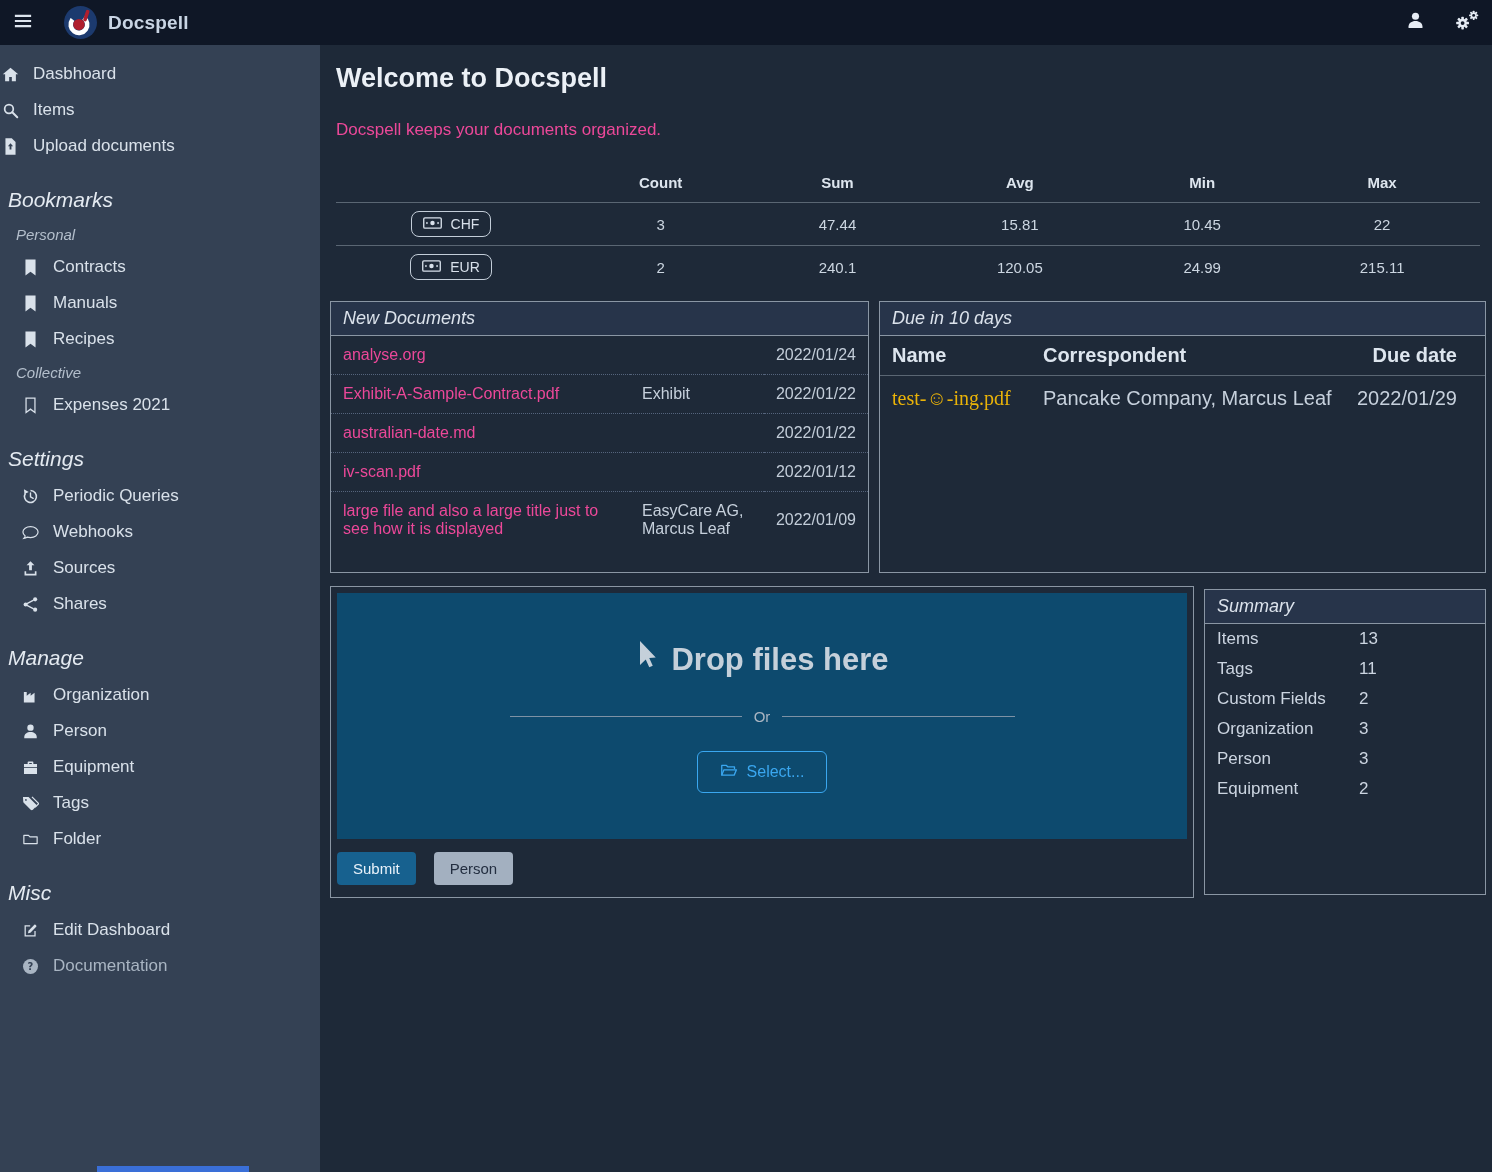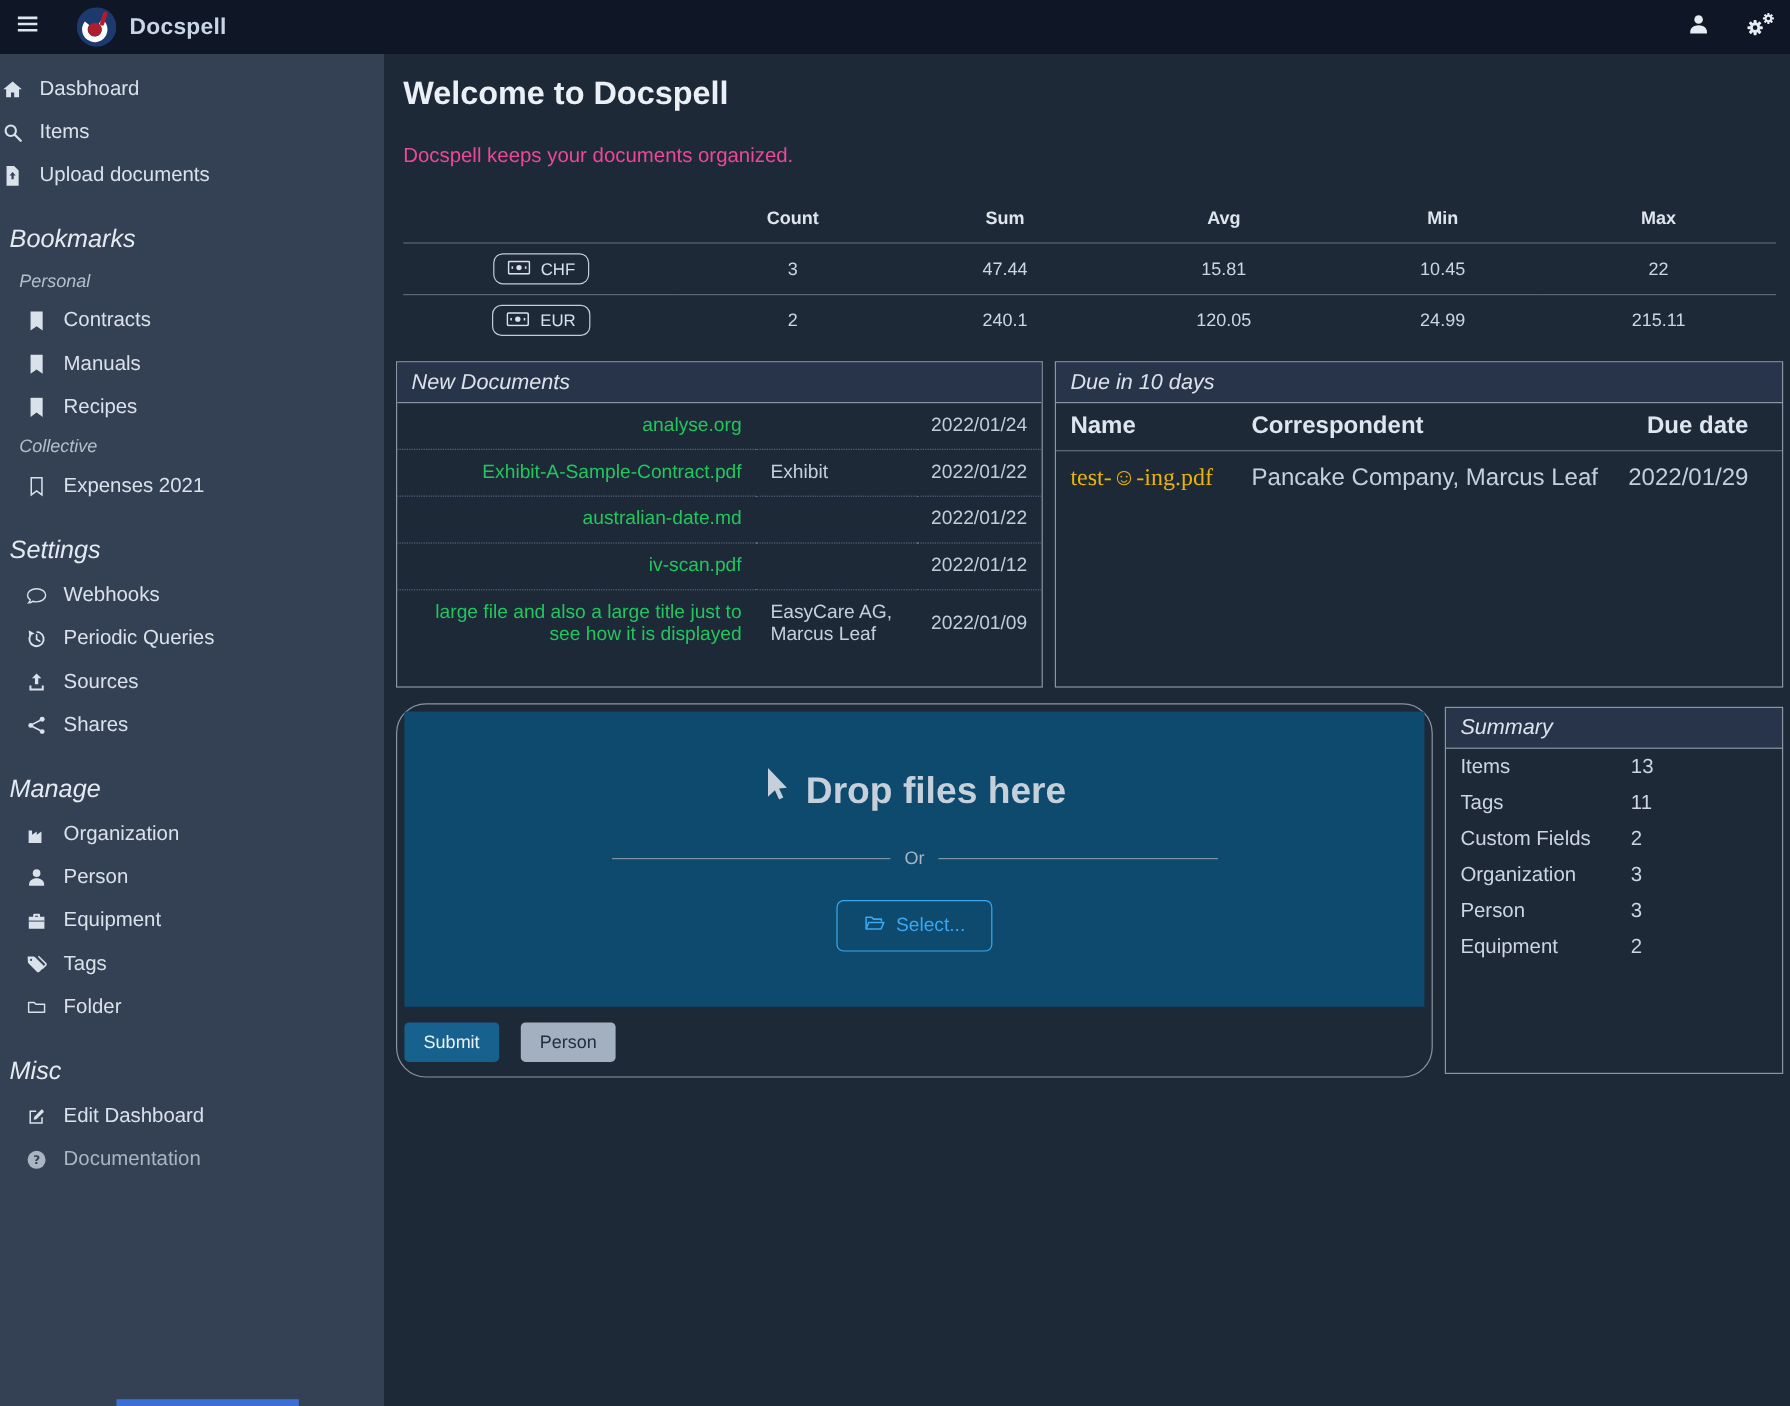--- a/index.html
+++ b/index.html
@@ -66,32 +66,32 @@
   .panel-header {
     background:#27344a; border-bottom:1px solid #8a96a4;
     padding:6px 12px; font-style:italic; font-size:18px; color:#dce3ec;
   }
   .panel.newdocs { width:539px; height:272px; overflow:hidden; }
   .panel.due { flex:1; height:272px; overflow:hidden; }
 
   table.doclist { width:100%; border-collapse:collapse; font-size:16px; color:#c6d0dc; }
   table.doclist td { padding:10px 12px; border-bottom:1px dotted #55647c; vertical-align:middle; }
   table.doclist tr:last-child td { border-bottom:none; }
-  table.doclist td.name { color:#22c55e; cursor:pointer; width:56%;text-align:right; }
+  table.doclist td.name { color:#ec4899; cursor:pointer; width:56%; }
   table.doclist td.corr { width:25%; }
   table.doclist td.date { text-align:right; white-space:nowrap; color:#c3cdd9; }
 
   table.duelist { width:100%; border-collapse:collapse; font-size:20px; color:#c6d0dc; }
   table.duelist th { font-weight:bold; color:#dde5ee; text-align:left; padding:8px 12px; border-bottom:1px solid #5a6673; }
   table.duelist th.r, table.duelist td.r { text-align:right; padding-right:28px; white-space:nowrap; }
   table.duelist td { padding:11px 12px; }
   table.duelist td.name { color:#eab308; cursor:pointer;font-family:Liberation Serif, serif; }
 
   
-  .panel.upload { width:864px; height:312px; padding:6px;border-radius:25px; }
+  .panel.upload { width:864px; height:312px; padding:6px; }
   .dropzone {
     height:246px; background:#0d4a6e; cursor:pointer;
     display:flex; flex-direction:column; align-items:center; justify-content:center;
   }
   .drop-label { display:flex; align-items:center; gap:12px; font-size:31px; font-weight:bold; color:#c5d0da; }
   .drop-label svg { width:24px; height:32px; }
   .or-divider { display:flex; align-items:center; gap:12px; width:505px; margin-top:28px; color:#a9b5c2; font-size:15px; }
   .or-divider .line { flex:1; height:1px; background:#7d92a5; }
   .select-btn {
     margin-top:26px; display:flex; align-items:center; gap:9px;
@@ -238,34 +238,34 @@
           </svg>
       </span>
       <span>Expenses 2021</span>
     </div>
 
     <div class="side-heading">Settings</div>
 
     <div class="nav-item indent">
       <span class="icn">
         <svg viewBox="0 0 512 512">
-            <path d="M256 80 C130 80 28 152 28 242 c0 46 26 88 68 118 -5 28 -20 53 -40 74 38 -4 77 -19 106 -40 29 9 61 14 94 14 126 0 228 -72 228 -166 S382 80 256 80 Z" fill="none" stroke="currentColor" stroke-width="36"></path>
-          </svg>
-      </span>
-      <span>Webhooks</span>
-    </div>
-    <div class="nav-item indent">
-      <span class="icn">
-        <svg viewBox="0 0 512 512">
             <path d="M256 76 a180 180 0 1 1 -152 82" fill="none" stroke="currentColor" stroke-width="46"></path>
             <path d="M58 36 l16 146 130 -62 Z" fill="currentColor"></path>
             <path d="M256 152 v112 l80 48" fill="none" stroke="currentColor" stroke-width="42" stroke-linecap="round"></path>
           </svg>
       </span>
       <span>Periodic Queries</span>
+    </div>
+    <div class="nav-item indent">
+      <span class="icn">
+        <svg viewBox="0 0 512 512">
+            <path d="M256 80 C130 80 28 152 28 242 c0 46 26 88 68 118 -5 28 -20 53 -40 74 38 -4 77 -19 106 -40 29 9 61 14 94 14 126 0 228 -72 228 -166 S382 80 256 80 Z" fill="none" stroke="currentColor" stroke-width="36"></path>
+          </svg>
+      </span>
+      <span>Webhooks</span>
     </div>
     <div class="nav-item indent">
       <span class="icn">
         <svg viewBox="0 0 512 512" fill="currentColor">
             <path d="M256 36 l118 122 h-76 v150 h-84 V158 h-76 Z"></path>
             <path d="M76 340 v124 h360 V340 h-50 v74 H126 v-74 Z"></path>
           </svg>
       </span>
       <span>Sources</span>
     </div>

